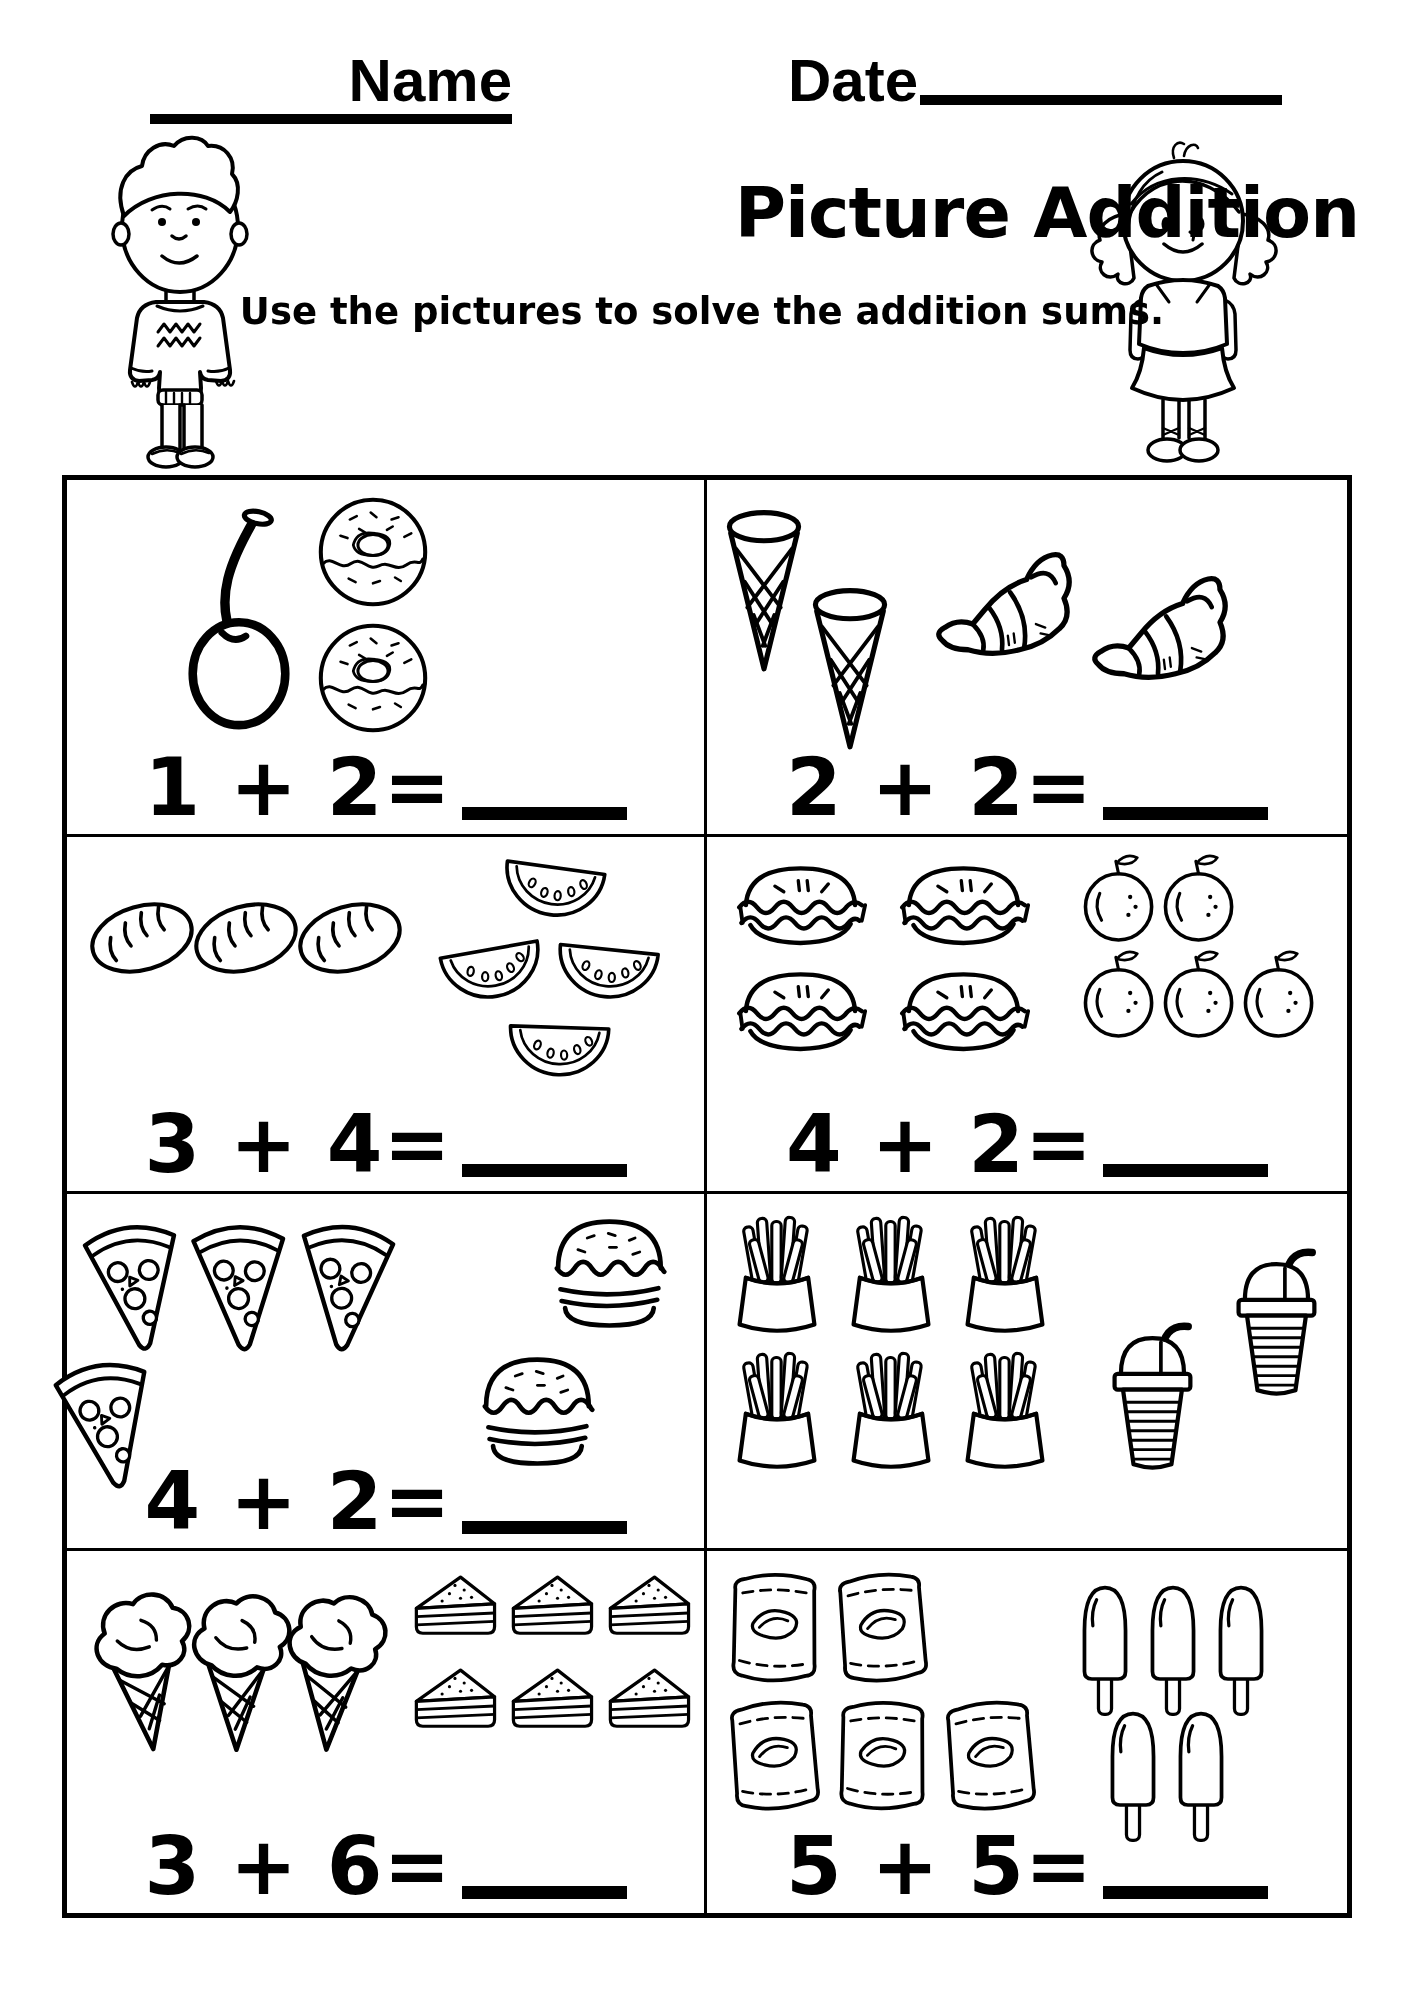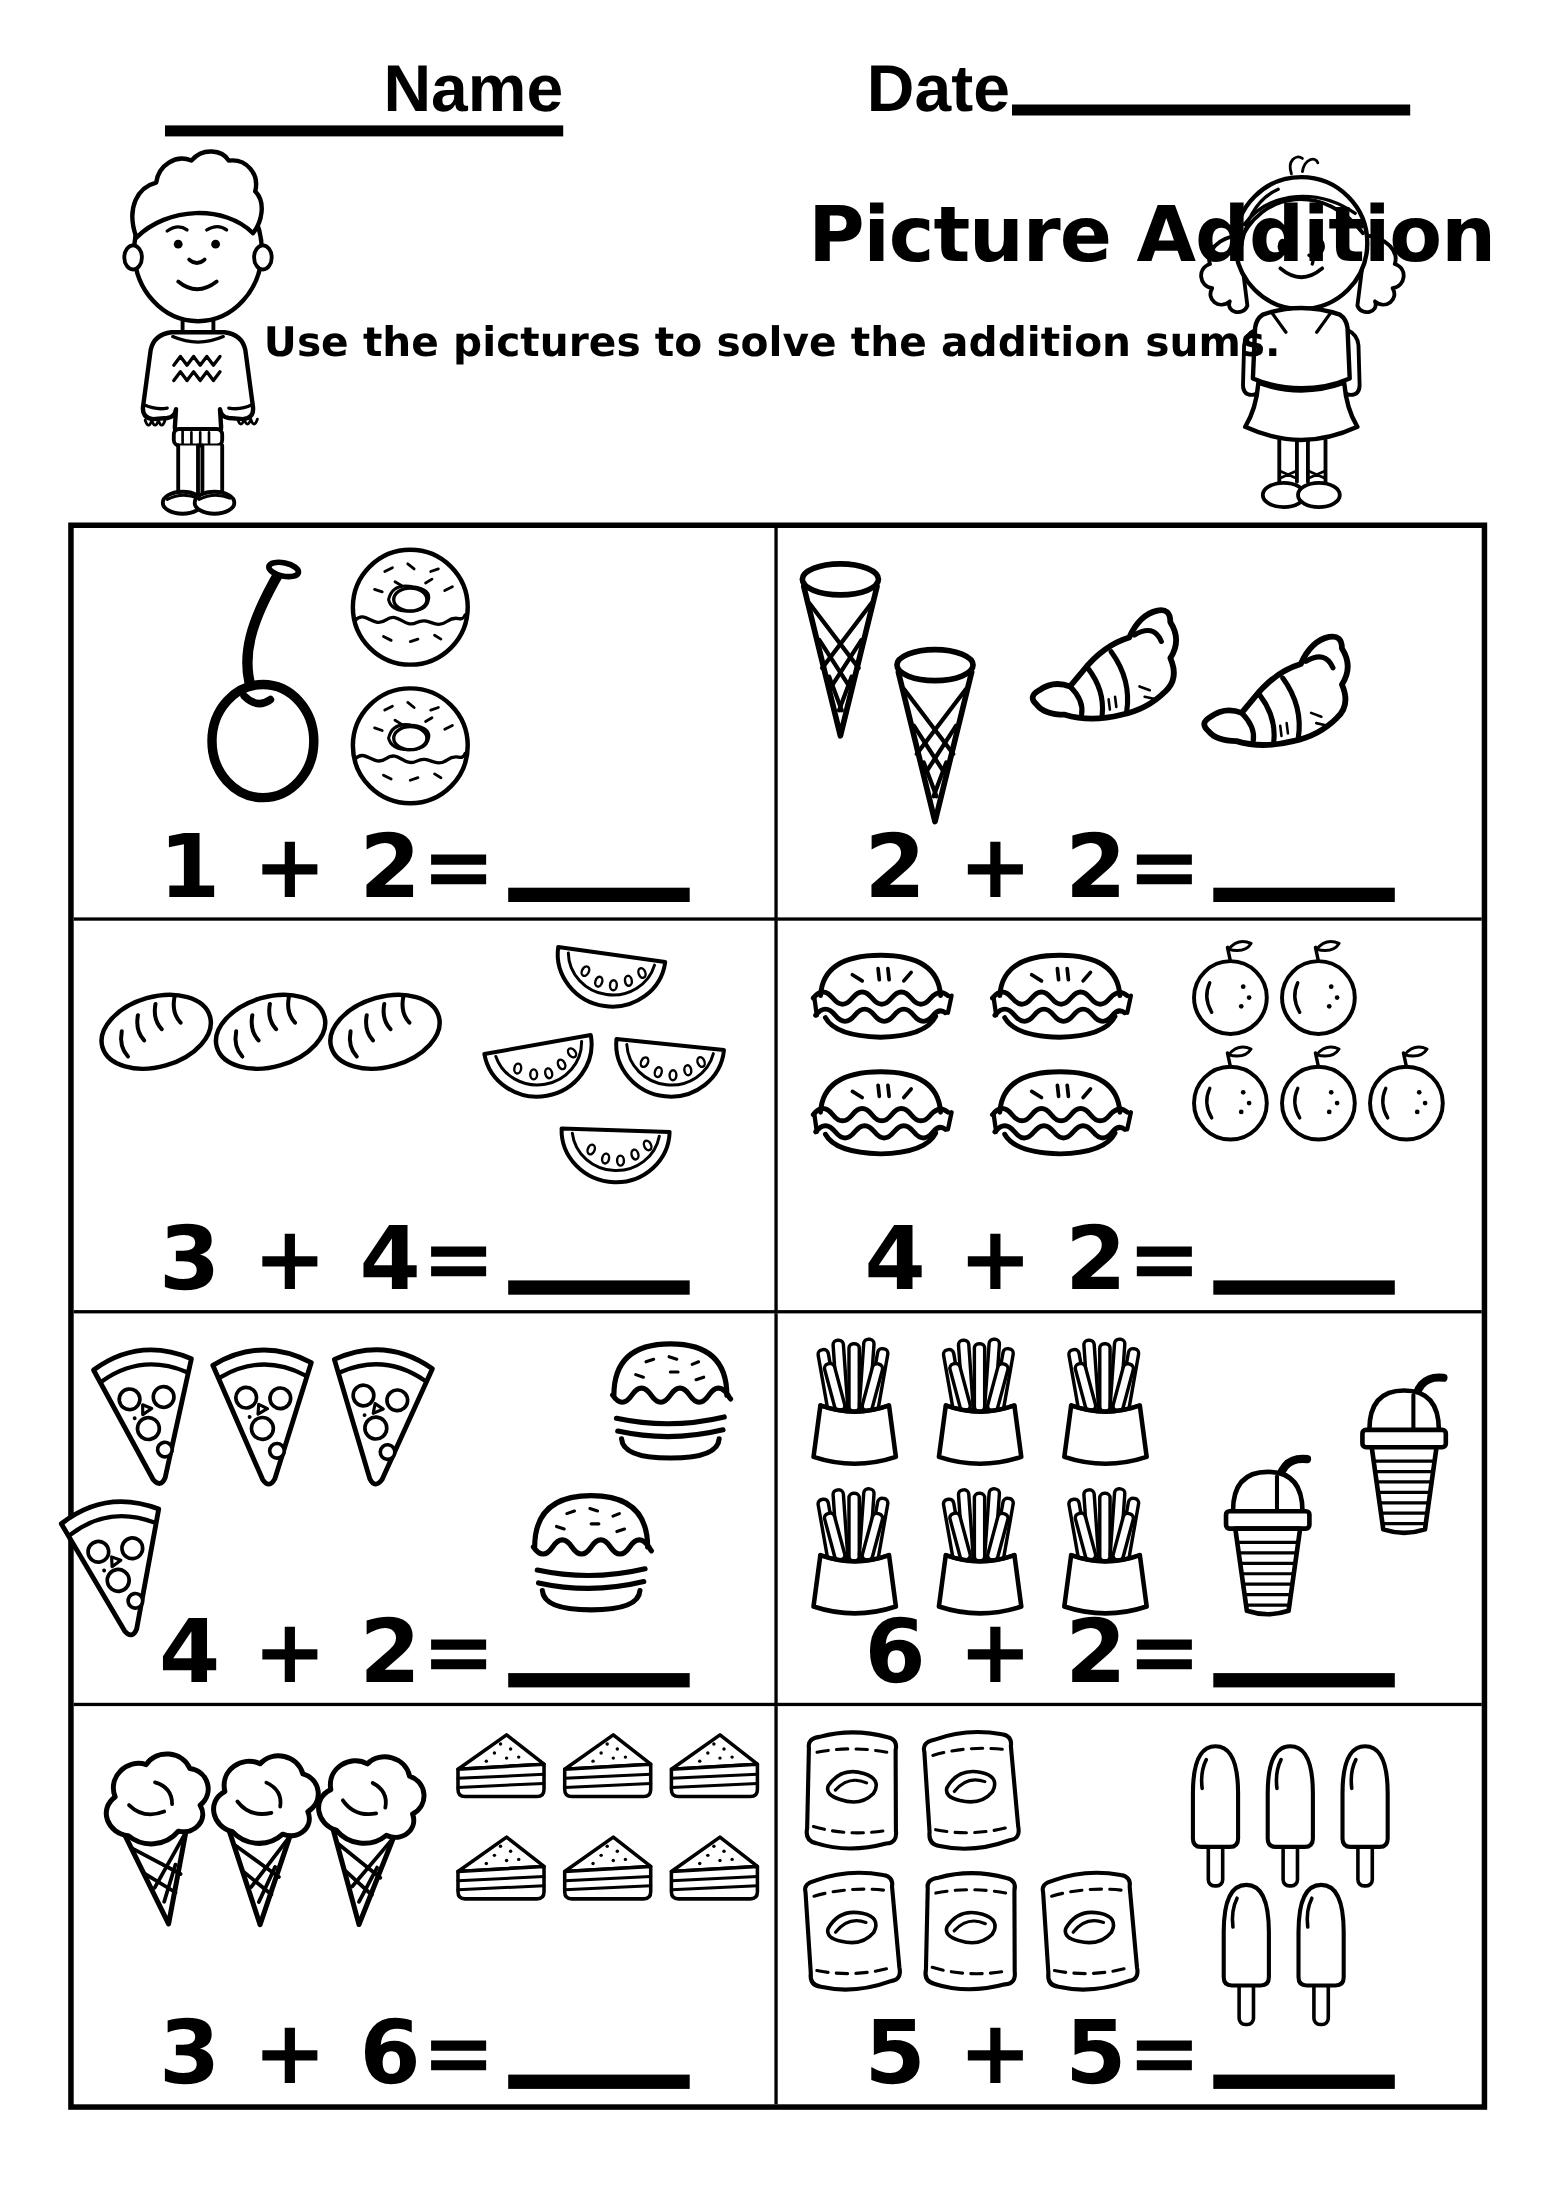--- a/index.html
+++ b/index.html
@@ -615,21 +615,20 @@
                 <use href="#s-drink"></use>
               </svg>
             </span>
             <span class="it it-drink">
               <svg>
                 <use href="#s-drink"></use>
               </svg>
             </span>
           </div>
       </div>
-      <div class="eq"><span>6 + 2=</span><span class="line"></span></div>
     </div>
     <div class="cell c7">
       <div class="pics">
         <div class="ga">
             <span class="it it-icecream">
               <svg>
                 <use href="#s-icecream"></use>
               </svg>
             </span>
             <span class="it it-icecream">

